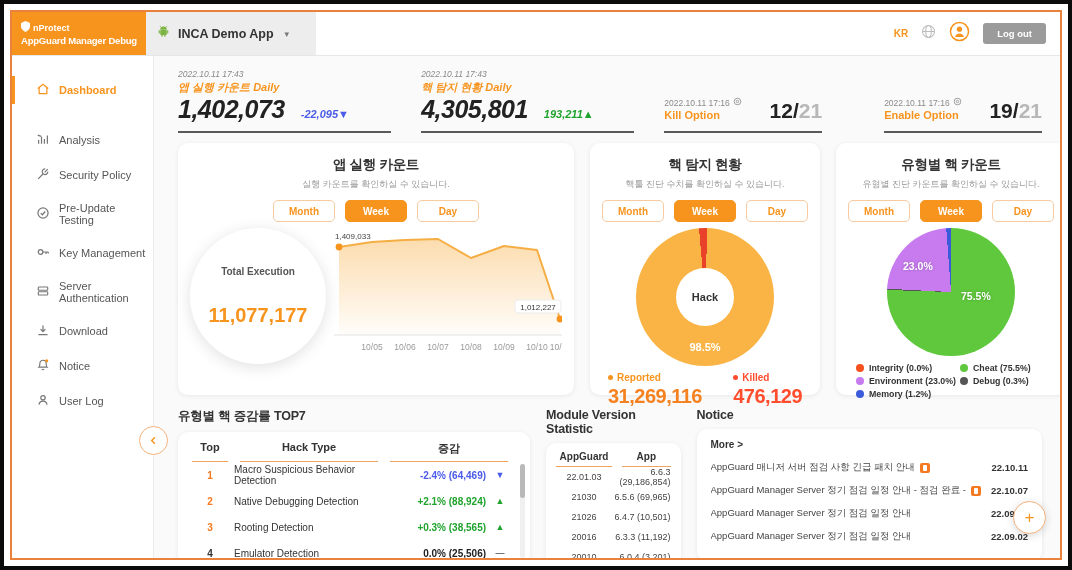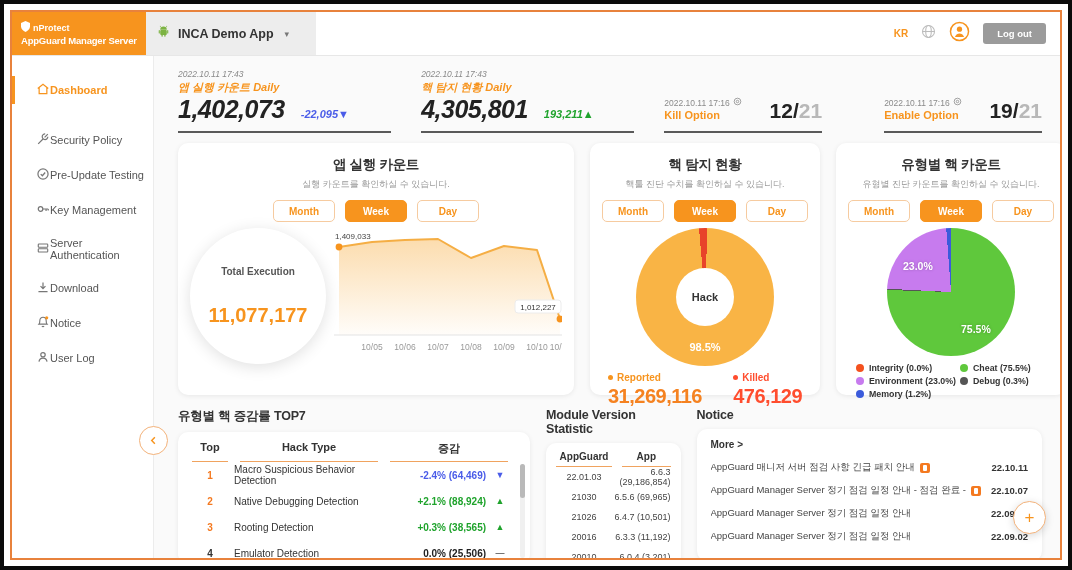--- a/index.html
+++ b/index.html
@@ -16,21 +16,21 @@
   .app-selector { width:170px; background:#EDEDED; display:flex; align-items:center; gap:7px; padding:0 10px; cursor:pointer; }
   .app-selector .name { font-size:12.5px; font-weight:bold; color:#333; }
   .caret { font-size:9px; color:#777; margin-left:4px; }
   .topbar-right { margin-left:auto; display:flex; align-items:center; gap:13px; padding-right:14px; }
   .lang { color:#F7941E; font-size:10px; font-weight:bold; cursor:pointer; }
   .logout { background:#9B9B9B; color:#fff; border:none; font-size:9.5px; font-weight:bold; padding:5px 14px; border-radius:3px; cursor:pointer; font-family:inherit; }
 
   
   .appbody { flex:1; display:flex; min-height:0; position:relative; }
   .sidebar { width:142px; background:#fff; border-right:1px solid #ececec; padding-top:20px; flex:0 0 auto; }
-  .nav-item { display:flex; align-items:center; padding:6px 6px 6px 21px; margin-bottom:7px; font-size:11px; color:#555; cursor:pointer; border-left:3px solid transparent; }
+  .nav-item { display:flex; align-items:center; gap:9px; padding:6px 6px 6px 21px; margin-bottom:7px; font-size:11px; color:#555; cursor:pointer; border-left:3px solid transparent; }
   .nav-item.active { color:#F7941E; font-weight:bold; border-left-color:#F7941E; margin-bottom:22px; }
   .nav-item svg { flex:0 0 auto; }
   .collapse { position:absolute; left:127px; top:370px; width:29px; height:29px; border-radius:50%; background:#fff; border:1px solid #F3B27A; display:flex; align-items:center; justify-content:center; cursor:pointer; z-index:5; }
 
   .main { flex:1; background:#FAFAFA; padding:13px 18px 0 24px; position:relative; min-width:0; overflow:hidden; }
 
   
   .stats { display:flex; align-items:flex-end; margin-bottom:10px; }
   .stat-wide { width:216px; margin-right:30px; border-bottom:2px solid #5a5a5a; padding-bottom:9px;font-style:italic; }
   .stat-date { font-size:8.5px; color:#8a8a8a; display:flex; align-items:center; gap:3px; }
@@ -75,21 +75,21 @@
   .rk.killed .rk-label { color:#FF4D2E; } .rk.killed .dot { background:#FF4D2E; }
   .rk-value { font-size:20px; font-weight:bold; letter-spacing:-.5px; margin-top:2px; }
   .rk.reported .rk-value { color:#F58220; }
   .rk.killed .rk-value { color:#FF4D2E; }
 
   .card-pie { flex:1; }
   .pie { width:128px; height:128px; border-radius:50%; margin:4px auto 7px; position:relative;
          background:conic-gradient(#5FC83C 0deg 271.8deg, #555555 271.8deg 272.9deg, #C77BEE 272.9deg 355.7deg, #3B5BDB 355.7deg 360deg);text-align:center; }
   .pie-label { position:absolute; color:#fff; font-size:10.5px; font-weight:bold; text-shadow:0 0 3px rgba(0,0,0,.25); }
   .pl-purple { left:16px; top:32px; }
-  .pl-green { left:74px; top:62px;margin-top:33px; }
+  .pl-green { left:74px; top:62px; }
   .legend { display:grid; grid-template-columns:1fr 1fr; gap:3px 4px; padding:0 8px; }
   .lg { display:flex; align-items:center; gap:5px; font-size:8.8px; font-weight:bold; color:#333; white-space:nowrap; }
   .lgdot { width:8px; height:8px; border-radius:50%; flex:0 0 auto; }
   .c-integrity{background:#F4511E;} .c-cheat{background:#5FC83C;} .c-environment{background:#C77BEE;}
   .c-debug{background:#555555;} .c-memory{background:#3B5BDB;}
 
   
   .bottom { display:flex; gap:16px; margin-top:13px; }
   .bsec h4 { font-size:12.5px; color:#333; margin-bottom:7px; letter-spacing:-.2px; }
   .bcard { background:#fff; border-radius:10px; box-shadow:0 1px 5px rgba(0,0,0,.08); height:132px; overflow:hidden; position:relative; }
@@ -135,21 +135,21 @@
 <div class="app">
 
   <div class="topbar">
     <div class="logo">
       <div class="logo-r1">
         <span><svg width="9" height="11" viewBox="0 0 10 12">
                 <path d="M5 0 L10 2 V6 C10 9 7.5 10.8 5 12 C2.5 10.8 0 9 0 6 V2 Z" fill="#fff"></path>
               </svg></span>
         <span>nProtect</span>
       </div>
-      <div class="logo-r2">AppGuard Manager Server</div>
+      <div class="logo-r2">AppGuard Manager Debug</div>
     </div>
     <div class="app-selector">
       <span>
         <svg width="15" height="15" viewBox="0 0 16 16">
               <g fill="#7CB342">
                 <path d="M4.9 3.4 4 2.1l.5-.3.9 1.3zM11.1 3.4 12 2.1l-.5-.3-.9 1.3z"></path>
                 <path d="M4.5 6 a3.5 3.3 0 0 1 7 0 z"></path>
                 <rect x="4.5" y="6.4" width="7" height="5.2" rx="1"></rect>
                 <rect x="2.9" y="6.5" width="1.2" height="3.7" rx=".6"></rect>
                 <rect x="11.9" y="6.5" width="1.2" height="3.7" rx=".6"></rect>
@@ -181,20 +181,26 @@
 
     <aside class="sidebar">
       <div class="nav-item active">
         <span><svg width="14" height="14" viewBox="0 0 16 16" fill="none" stroke="#F7941E" stroke-width="1.4">
                 <path d="M2 7.5 8 2.5l6 5M3.6 6.6V13.4H12.4V6.6"></path>
               </svg></span>
         <span>Dashboard</span>
       </div>
       <div class="nav-item">
         <span><svg width="14" height="14" viewBox="0 0 16 16" fill="none" stroke="#777" stroke-width="1.4">
+                <path d="M3 13.5V9M6.3 13.5V5.5M9.6 13.5V8M13 13.5V4M2 3.5 6 5"></path>
+              </svg></span>
+        <span>Analysis</span>
+      </div>
+      <div class="nav-item">
+        <span><svg width="14" height="14" viewBox="0 0 16 16" fill="none" stroke="#777" stroke-width="1.4">
                 <path d="M10.5 2.2a3.2 3.2 0 1 0 3 3.2M13.5 2.5 9.8 6.2M8.3 7.7 2.5 13.5"></path>
               </svg></span>
         <span>Security Policy</span>
       </div>
       <div class="nav-item">
         <span><svg width="14" height="14" viewBox="0 0 16 16" fill="none" stroke="#777" stroke-width="1.4">
                 <circle cx="8" cy="8" r="5.8"></circle>
                 <path d="M5.4 8.1l1.9 1.9 3.2-3.7"></path>
               </svg></span>
         <span>Pre-Update Testing</span>

